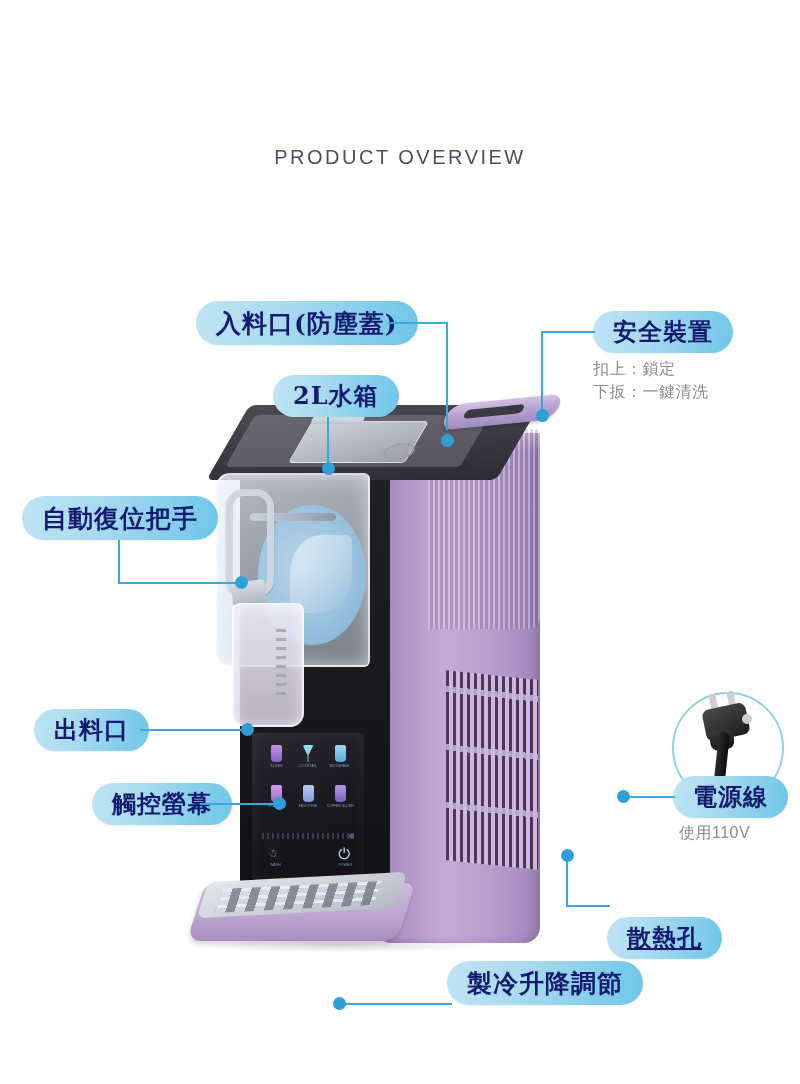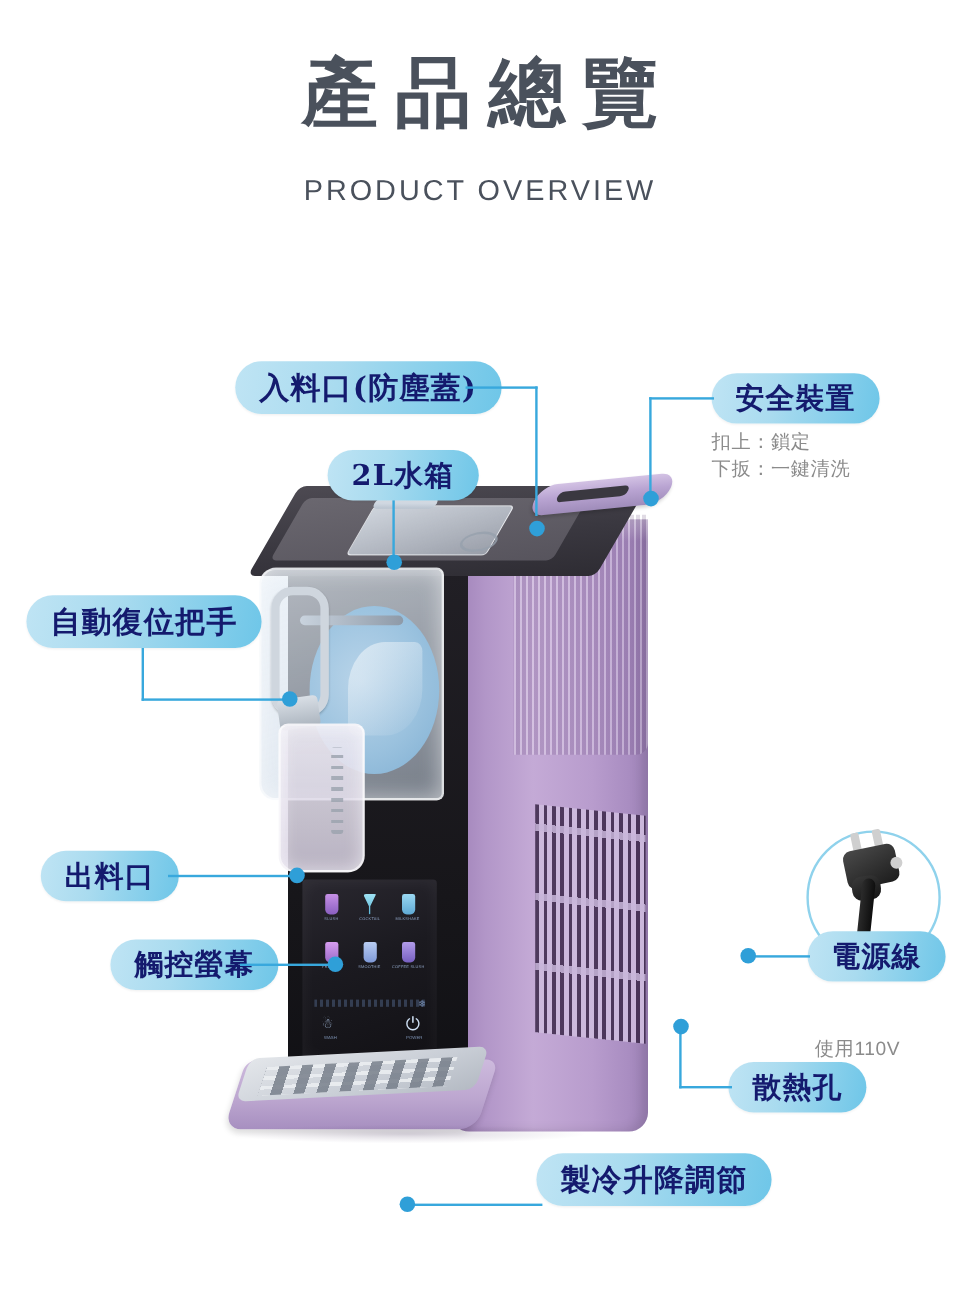--- a/index.html
+++ b/index.html
@@ -13,21 +13,21 @@
   
   .title-cn{
     position:absolute;left:0;top:46px;width:800px;text-align:center;
     font-family:"DejaVu Serif","Liberation Serif",serif;
     font-weight:700;font-size:64px;letter-spacing:14px;
     color:#4a515c;line-height:1;
     text-indent:14px;
   }
   .title-en{
     position:absolute;left:0;top:146px;width:800px;text-align:center;
-    font-size:24px;letter-spacing:2.5px;color:#4a515c;font-weight:400;
+    font-size:20px;letter-spacing:2.5px;color:#4a515c;font-weight:400;
   }
 
   
   .pill{
     position:absolute;display:flex;align-items:center;justify-content:center;
     background:linear-gradient(100deg,#bfe4f4 0%,#a9dbef 38%,#6ec6e8 100%);
     border-radius:999px;
     font-family:"DejaVu Serif","Liberation Serif",serif;
     font-weight:700;color:#141a6e;white-space:nowrap;
     letter-spacing:1px;
@@ -261,21 +261,20 @@
     position:absolute;left:710px;top:730px;width:24px;height:20px;
     background:linear-gradient(160deg,#3a3a3a,#141414);border-radius:8px;
     transform:rotate(-8deg);
   }
 </style>
 </head>
 <body>
 
 <div class="page">
 
-  <div class="title-cn">產品總覽</div>
   <div class="title-en">PRODUCT OVERVIEW</div>
 
   <div class="product">
     <div class="body-right"></div>
     <div class="ribs"></div>
     <div class="vents"></div>
 
     <div class="face-dark"></div>
 
     <div class="top-deck"></div>
@@ -372,25 +371,25 @@
 
   <div class="pill med" style="left:34px;top:709px;">出料口</div>
   <div class="ln lnh" style="left:140px;top:729px;width:108px;"></div>
   <div class="dot" style="left:241px;top:723px;"></div>
 
   <div class="pill med" style="left:92px;top:783px;">觸控螢幕</div>
   <div class="ln lnh" style="left:200px;top:803px;width:80px;"></div>
   <div class="dot" style="left:273px;top:797px;"></div>
 
   <div class="pill med" style="left:673px;top:776px;">電源線</div>
-  <div class="subtext" style="left:679px;top:822px;margin-top:42px;">使用110V</div>
+  <div class="subtext" style="left:679px;top:822px;">使用110V</div>
   <div class="ln lnh" style="left:623px;top:796px;width:52px;"></div>
   <div class="dot" style="left:617px;top:790px;"></div>
 
-  <div class="pill med" style="left:607px;top:885px;">散熱孔</div>
+  <div class="pill med" style="left:607px;top:917px;text-decoration:underline;">散熱孔</div>
   <div class="ln lnh" style="left:566px;top:905px;width:44px;"></div>
   <div class="ln lnv" style="left:566px;top:855px;height:52px;"></div>
   <div class="dot" style="left:561px;top:849px;"></div>
 
   <div class="pill big" style="left:447px;top:961px;">製冷升降調節</div>
   <div class="ln lnh" style="left:340px;top:1003px;width:112px;"></div>
   <div class="dot" style="left:333px;top:997px;"></div>
 
 </div>
 

